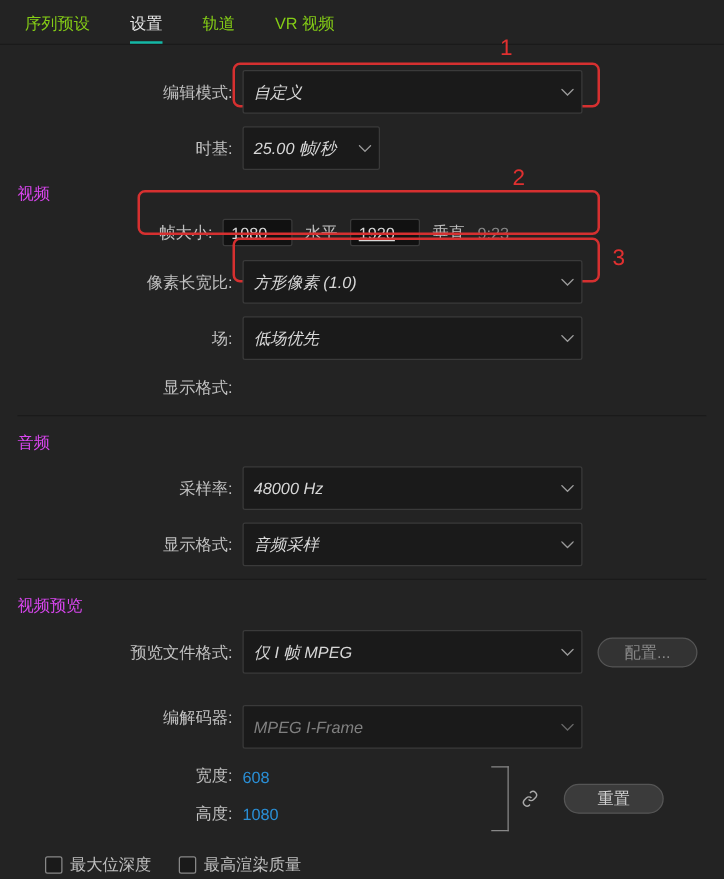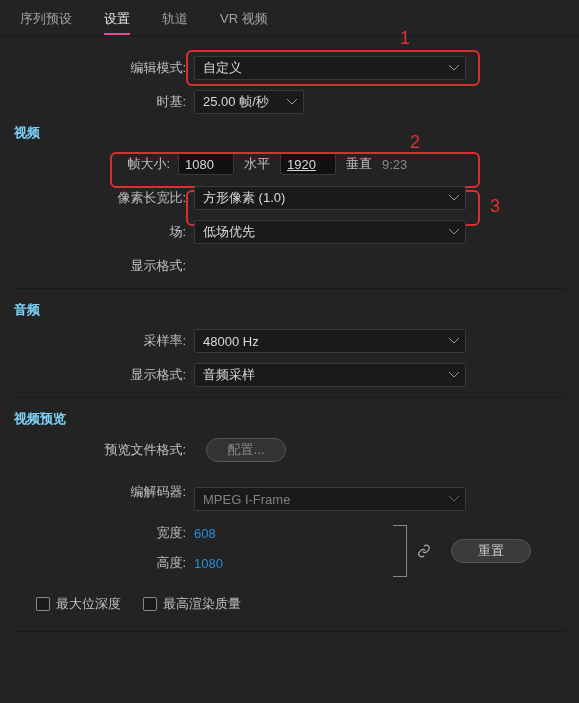--- a/index.html
+++ b/index.html
@@ -13,27 +13,27 @@
     overflow: hidden;
   }
   .tabs {
     display: flex;
     gap: 32px;
     padding: 10px 20px 0 20px;
     border-bottom: 1px solid #1a1a1a;
     height: 36px;
   }
   .tab {
-    color: #a3a3a3;
+    color: #84cc16;
     padding-bottom: 8px;
     cursor: pointer;
   }
   .tab.active {
     color: #e8e8e8;
-    border-bottom: 2px solid #ec4899;
+    border-bottom: 2px solid #14b8a6;
   }
   .annot {
     position: absolute;
     color: #e03030;
     font-size: 18px;
     font-weight: 400;
     pointer-events: none;
   }
   .content { padding: 12px 14px; position: relative; }
   .row {
@@ -45,47 +45,47 @@
   .label {
     width: 180px;
     text-align: right;
     padding-right: 8px;
     color: #c0c0c0;
   }
   .select {
     background: #1a1a1a;
     border: 1px solid #3a3a3a;
     color: #d8d8d8;
-    height: 24px;
+    height: 35px;
     padding: 0 22px 0 8px;
     display: flex;
     align-items: center;
     position: relative;
     border-radius: 2px;
+    font-style: italic;
   }
   .select.disabledish { color: #808080; margin-top: 15px; }
   .select .chev {
     position: absolute; right: 6px; top: 50%; transform: translateY(-50%);
   }
   .chev svg { display: block; }
   .input {
     background: #111;
     border: 1px solid #3a3a3a;
     color: #d8d8d8;
     height: 22px;
     padding: 0 6px;
     display: inline-flex;
     align-items: center;
     border-radius: 2px;
   }
   .blueval { color: #2a8fd6; }
   .section-title {
-    color: #7dd3fc;
+    color: #d946ef;
     margin: 10px 0 10px 0;
-    font-weight: bold;
   }
   .hr { border-top: 1px solid #1a1a1a; margin: 8px 0 12px 0; }
   .hlbox {
     position: absolute;
     border: 2px solid #d63030;
     border-radius: 6px;
     pointer-events: none;
   }
   #hl1 { left: 186px; top: 14px; width: 294px; height: 36px; }
   #hl2 { left: 110px; top: 116px; width: 370px; height: 36px; }
@@ -230,20 +230,28 @@
         </span>
     </div>
   </div>
 
   <div class="hr"></div>
 
   <div class="section-title">视频预览</div>
 
   <div class="row">
     <div class="label">预览文件格式:</div>
+    <div class="select" style="width:272px;">
+      <span>仅 I 帧 MPEG</span>
+      <span class="chev">
+          <svg width="10" height="6">
+            <path d="M0 0 L5 5 L10 0" stroke="#999" fill="none"></path>
+          </svg>
+        </span>
+    </div>
     <div style="width:12px;"></div>
     <div class="btn dim" style="width:80px;">配置...</div>
   </div>
 
   <div class="row">
     <div class="label">编解码器:</div>
     <div class="select disabledish" style="width:272px;">
       <span>MPEG I-Frame</span>
       <span class="chev">
           <svg width="10" height="6">

